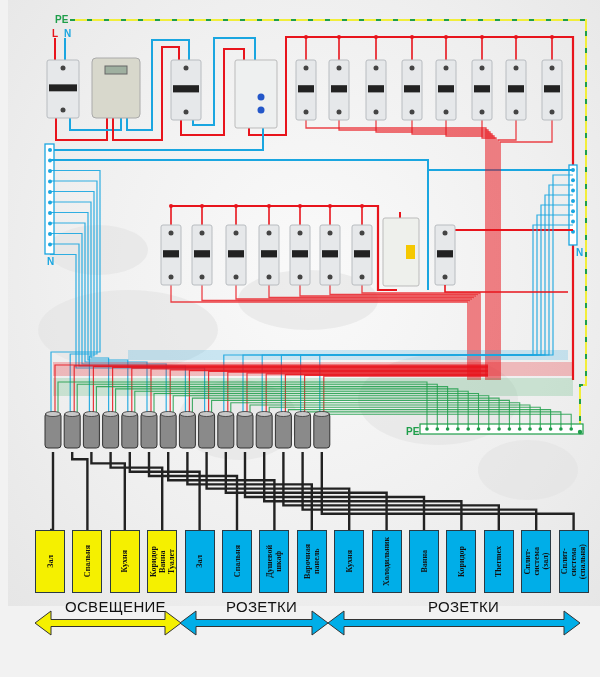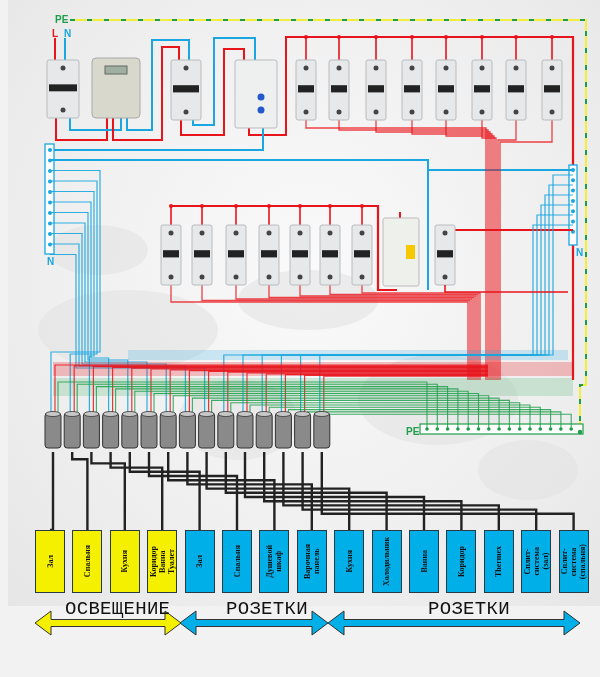--- a/index.html
+++ b/index.html
@@ -7,21 +7,21 @@
   #stage { position:absolute; left:8px; top:0; width:600px; height:606px;
     background: radial-gradient(ellipse at 50% 45%, #fafafa 0%, #efefef 60%, #e6e6e6 100%); }
   svg { position:absolute; left:0; top:0; }
   .lbl { font-family:"Liberation Sans", sans-serif; font-weight:bold; font-size:10px; }
   .box { position:absolute; width:30px; height:63px; top:530px; border:1px solid #2a3a44; box-sizing:border-box;
          display:flex; align-items:center; justify-content:center; }
   .box span { writing-mode:vertical-rl; transform:rotate(180deg); font-family:"Liberation Serif", serif; font-weight:bold;
               font-size:8px; line-height:9px; text-align:center; white-space:pre-line; color:#111; }
   .box.y { background:#f5f000; }
   .box.b { background:#00aee8; }
-  .section { position:absolute; top:598px; font-family:Liberation Mono, monospace; font-size:19px; color:#111; letter-spacing:0.3px;text-align:right; }
+  .section { position:absolute; top:598px; font-family:Liberation Sans, sans-serif; font-size:15px; color:#111; letter-spacing:0.3px;text-align:right; }
 </style>
 </head>
 <body>
 
 <div id="stage">
   <svg id="wires" width="600" height="677">
       <ellipse cx="120" cy="330" rx="90" ry="40" fill="#e2e2e2" opacity="0.6"></ellipse>
       <ellipse cx="300" cy="300" rx="70" ry="30" fill="#e2e2e2" opacity="0.6"></ellipse>
       <ellipse cx="430" cy="400" rx="80" ry="45" fill="#e2e2e2" opacity="0.6"></ellipse>
       <ellipse cx="230" cy="420" rx="60" ry="40" fill="#e2e2e2" opacity="0.6"></ellipse>

